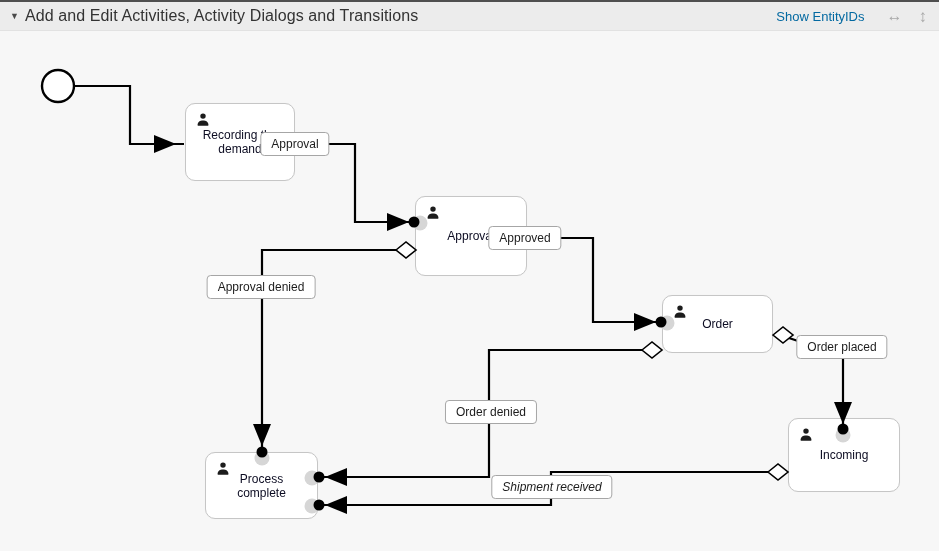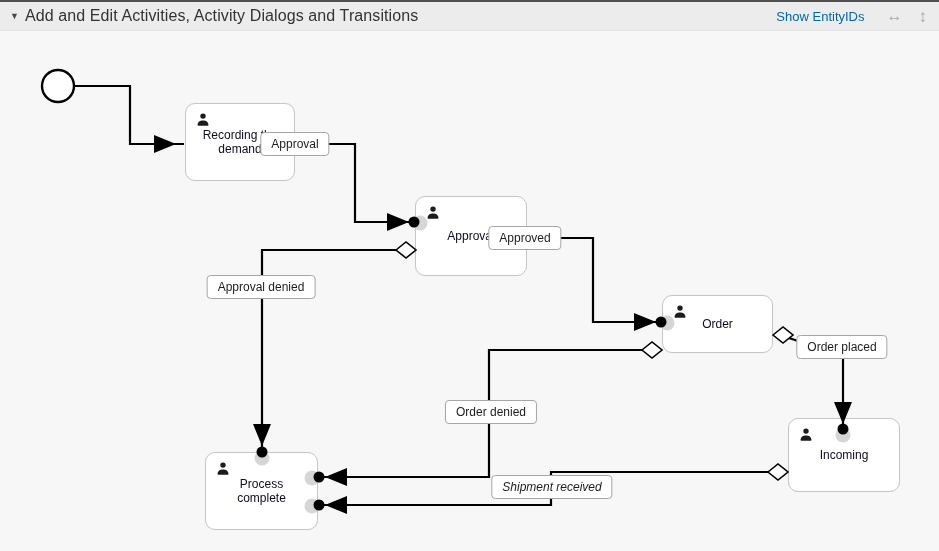--- a/index.html
+++ b/index.html
@@ -84,21 +84,21 @@
   .activity .person-icon {
     position: absolute;
     top: 8px; left: 10px;
     width: 14px; height: 15px;
   }
   .activity .person-icon svg { display: block; fill: #1c1c1c; }
   .act-recording { left: 185px; top:  72px; width: 110px; height: 78px; }
   .act-approval  { left: 415px; top: 165px; width: 112px; height: 80px; }
   .act-order     { left: 662px; top: 264px; width: 111px; height: 58px; }
   .act-incoming  { left: 788px; top: 387px; width: 112px; height: 74px; }
-  .act-process   { left: 205px; top: 421px; width: 113px; height: 78px; }
+  .act-process   { left: 205px; top: 421px; width: 113px; height: 67px; }
   
   .t-label {
     position: absolute;
     transform: translate(-50%, -50%);
     background: #fff;
     border: 1px solid #a6a6a6;
     border-radius: 4px;
     padding: 4px 10px;
     font-size: 12px;
     color: #1d1d1d;

